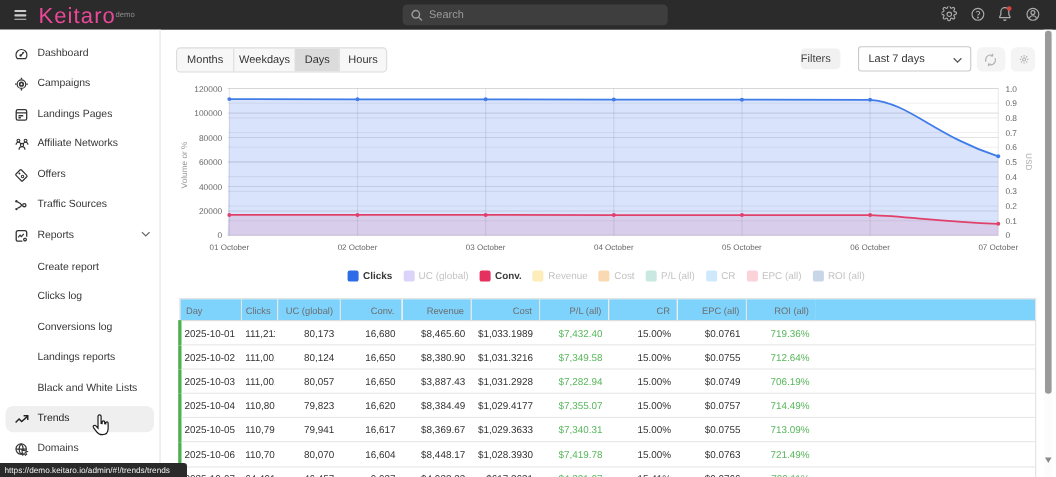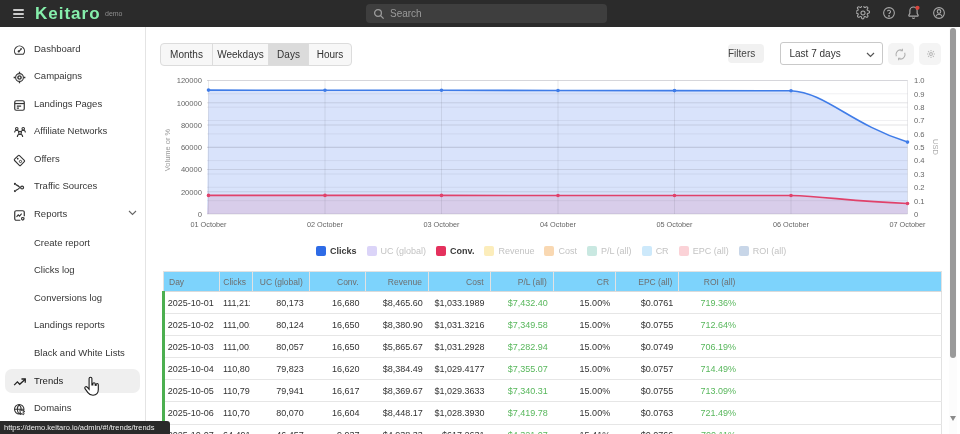--- a/index.html
+++ b/index.html
@@ -4,22 +4,22 @@
 <style>
 * { margin:0; padding:0; box-sizing:border-box; }
 html,body { width:960px; height:434px; overflow:hidden; background:#fff;
   font-family:"Liberation Sans", sans-serif; }
 .abs { position:absolute; }
 
 
 #topbar { position:absolute; left:0; top:0; width:960px; height:27px; background:#2b2b2b; }
 #burger { position:absolute; left:13px; top:9px; width:11px; }
 #burger div { height:1.8px; background:#cccccc; margin-bottom:2px; border-radius:1px; }
-#logo { position:absolute; left:35px; top:4px; font-size:17px; font-weight:bold;
-  color:#86efac; letter-spacing:1px; }
+#logo { position:absolute; left:35px; top:4px; font-size:20px; font-weight:normal;
+  color:#ec4899; letter-spacing:1px; }
 #demo { position:absolute; left:105px; top:10px; font-size:7px; color:#8f8f8f; }
 #search { position:absolute; left:366px; top:4px; width:241px; height:19px;
   background:#3e3e3e; border-radius:4px; }
 #search span { position:absolute; left:24px; top:4px; font-size:10px; color:#9b9b9b; }
 
 
 #sidebar { position:absolute; left:0; top:27px; width:146px; height:407px; background:#fff;
   border-right:1px solid #e4e4e4; }
 .mi { position:absolute; left:0; width:145px; height:27px; }
 .mi .ic { position:absolute; left:13px; top:7px; }
@@ -407,21 +407,21 @@
         <td class="gr">712.64%</td>
         <td class="last"></td>
       </tr>
       <tr class="r">
         <td class="l">2025-10-03</td>
         <td class="cl">
           <div>111,001</div>
         </td>
         <td>80,057</td>
         <td>16,650</td>
-        <td>$5,865.67</td>
+        <td>$3,887.43</td>
         <td>$1,031.2928</td>
         <td class="gr">$7,282.94</td>
         <td>15.00%</td>
         <td>$0.0749</td>
         <td class="gr">706.19%</td>
         <td class="last"></td>
       </tr>
       <tr class="r">
         <td class="l">2025-10-04</td>
         <td class="cl">

